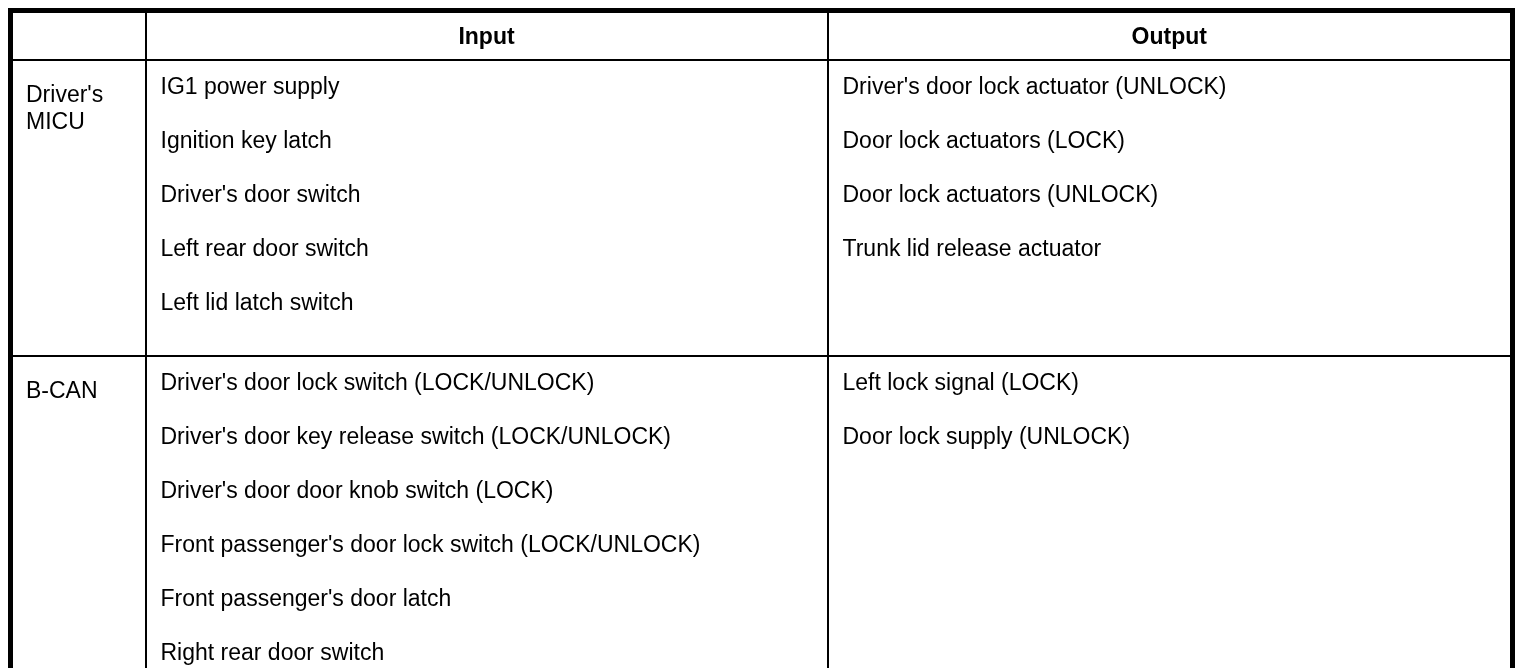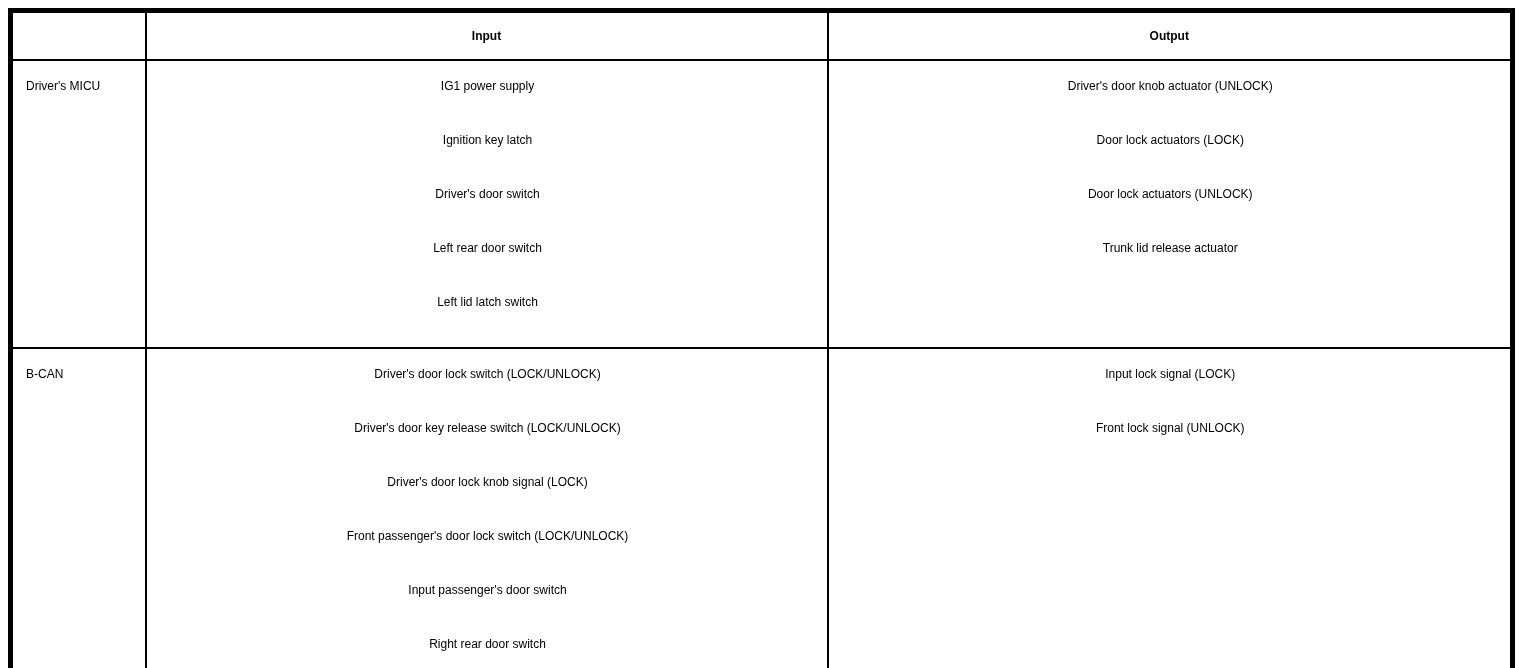--- a/index.html
+++ b/index.html
@@ -17,50 +17,49 @@
     top: 8px;
     width: 1502px;
     border-collapse: collapse;
     table-layout: fixed;
     background: #ffffff;
     border: 5px solid #000000;
   }
   .io-table th,
   .io-table td {
     border: 2px solid #000000;
-    font-size: 12px;
+    font-size: 23px;
     line-height: 27px;
     vertical-align: top;
     overflow: hidden;
     margin-left: 48px;
   }
   .col-component { width: 135px; }
   .col-input     { width: 682px; }
   .col-output    { width: 685px; }
 
   .io-table thead th {
     height: 46px;
     font-weight: bold;
     text-align: center;
     vertical-align: middle;
     padding: 0;
   }
   .row-micu  td { height: 274px; }
   .row-bcan  td { height: 321px; }
 
   td.component-cell {
-    padding: 12px 8px 0 13px;
+    padding: 20px 8px 0 13px;
   }
   td.list-cell {
     padding: 12px 12px 0 14px;
   }
   .cell-item {
     margin: 0 0 27px 0;
     white-space: nowrap;
-    text-align: center;
   }
 </style>
 </head>
 <body>
 
 <table class="io-table">
   <colgroup>
     <col class="col-component">
     <col class="col-input">
     <col class="col-output">
@@ -76,35 +75,35 @@
     <tr class="row-micu">
       <td class="component-cell">Driver's MICU</td>
       <td class="list-cell">
         <div class="cell-item">IG1 power supply</div>
         <div class="cell-item">Ignition key latch</div>
         <div class="cell-item">Driver's door switch</div>
         <div class="cell-item">Left rear door switch</div>
         <div class="cell-item">Left lid latch switch</div>
       </td>
       <td class="list-cell">
-        <div class="cell-item">Driver's door knob actuator (UNLOCK)</div>
+        <div class="cell-item">Driver's door lock actuator (UNLOCK)</div>
         <div class="cell-item">Door lock actuators (LOCK)</div>
         <div class="cell-item">Door lock actuators (UNLOCK)</div>
         <div class="cell-item">Trunk lid release actuator</div>
       </td>
     </tr>
     <tr class="row-bcan">
       <td class="component-cell">B-CAN</td>
       <td class="list-cell">
         <div class="cell-item">Driver's door lock switch (LOCK/UNLOCK)</div>
         <div class="cell-item">Driver's door key release switch (LOCK/UNLOCK)</div>
-        <div class="cell-item">Driver's door lock knob signal (LOCK)</div>
+        <div class="cell-item">Driver's door door knob switch (LOCK)</div>
         <div class="cell-item">Front passenger's door lock switch (LOCK/UNLOCK)</div>
-        <div class="cell-item">Input passenger's door switch</div>
+        <div class="cell-item">Front passenger's door latch</div>
         <div class="cell-item">Right rear door switch</div>
       </td>
       <td class="list-cell">
-        <div class="cell-item">Input lock signal (LOCK)</div>
-        <div class="cell-item">Front lock signal (UNLOCK)</div>
+        <div class="cell-item">Left lock signal (LOCK)</div>
+        <div class="cell-item">Door lock supply (UNLOCK)</div>
       </td>
     </tr>
   </tbody>
 </table>
 
 </body></html>

